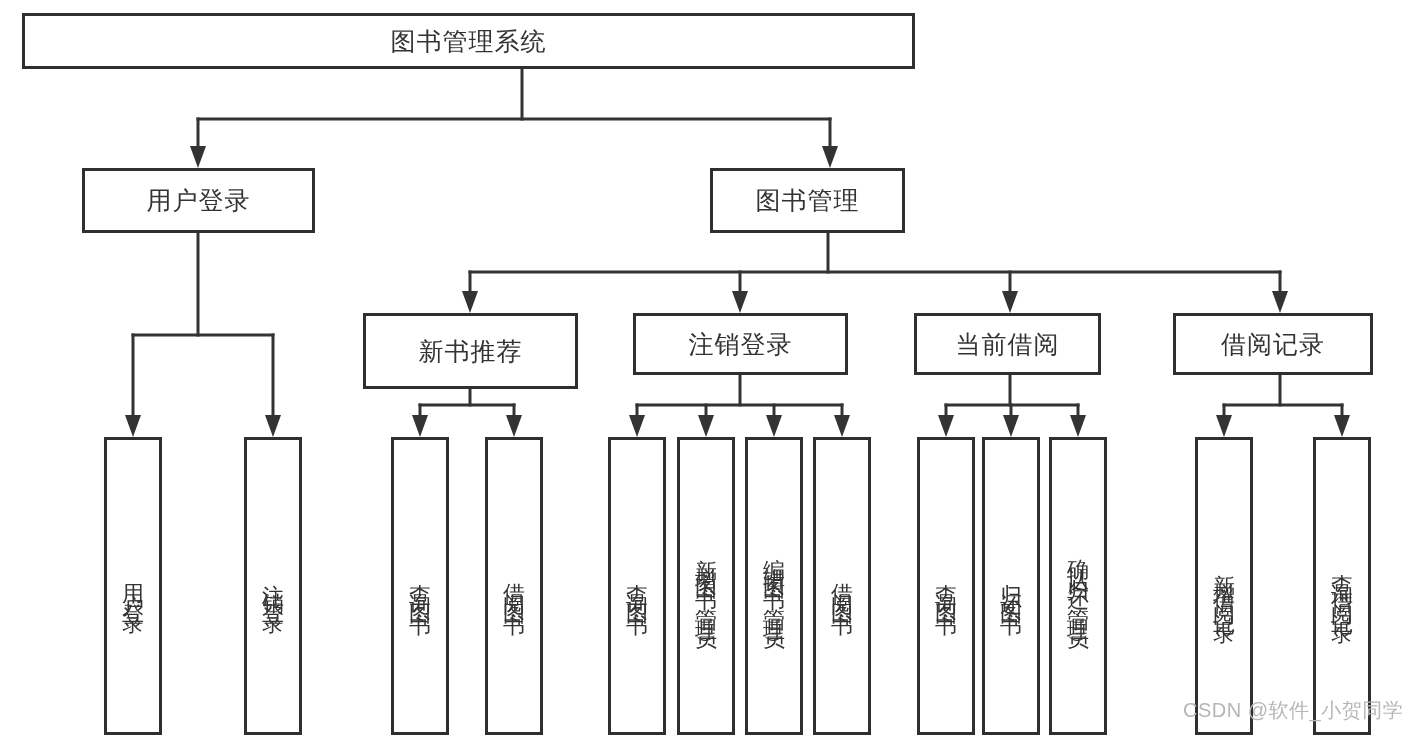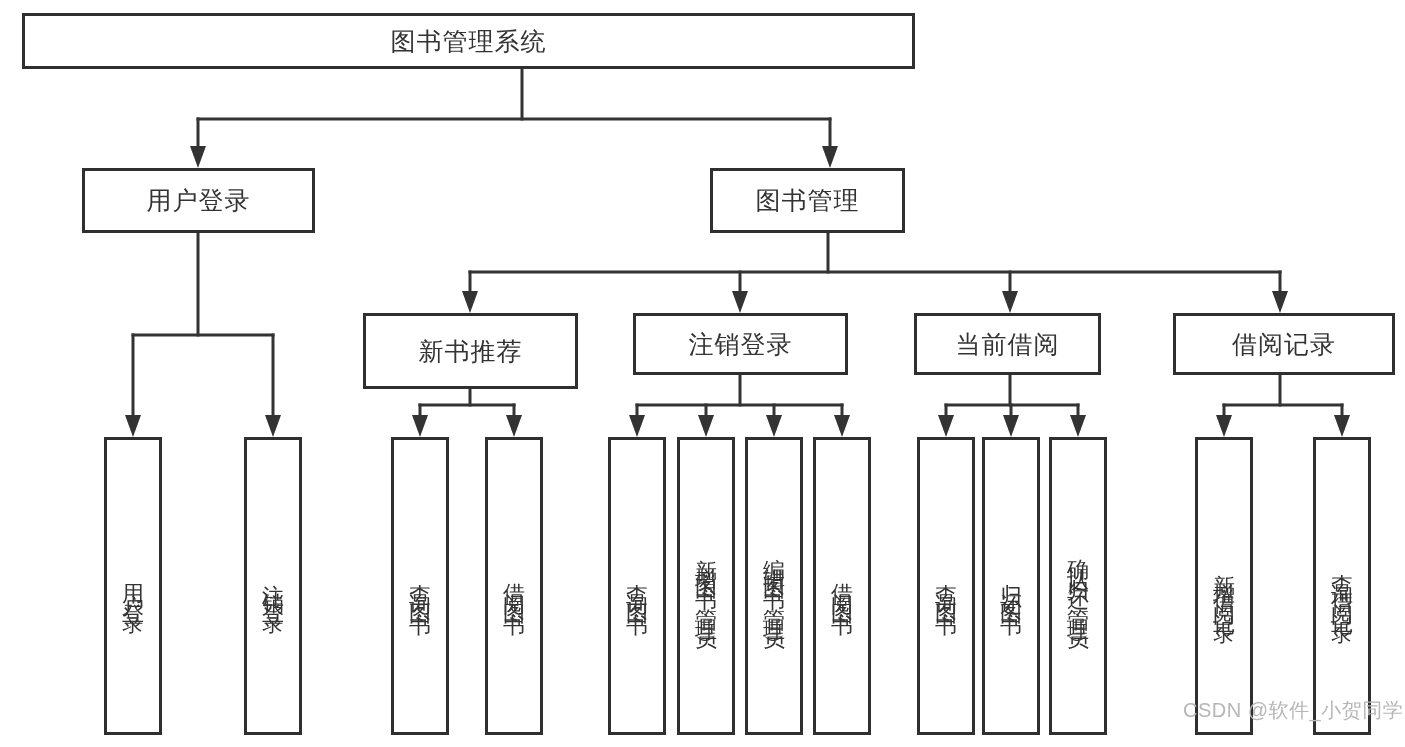--- a/index.html
+++ b/index.html
@@ -19,21 +19,21 @@
     font-size:22px;letter-spacing:10px;line-height:1;
     width:58px;top:437px;height:298px;
   }
   
   #b-root   {left:22px;  top:13px;  width:893px;height:56px;}
   #b-login  {left:82px;  top:168px; width:233px; height:65px;}
   #b-mgmt   {left:710px; top:168px; width:195px; height:65px;}
   #b-newrec {left:363px; top:313px; width:215px; height:76px;}
   #b-borrow {left:633px; top:313px; width:215px; height:62px;}
   #b-current{left:903px; top:313px; width:187px; height:62px;margin-left:11px;}
-  #b-records{left:1173px;top:313px; width:222px; height:62px;}
+  #b-records{left:1173px;top:313px; width:200px; height:62px;}
   
   #l-userlogin {left:104px;}
   #l-logout    {left:244px;}
   #l-query1    {left:391px;}
   #l-borrow1   {left:485px;}
   #l-query2    {left:608px;}
   #l-addbook   {left:677px;}
   #l-editbook  {left:745px;}
   #l-borrow2   {left:813px;}
   #l-query3    {left:917px;}

